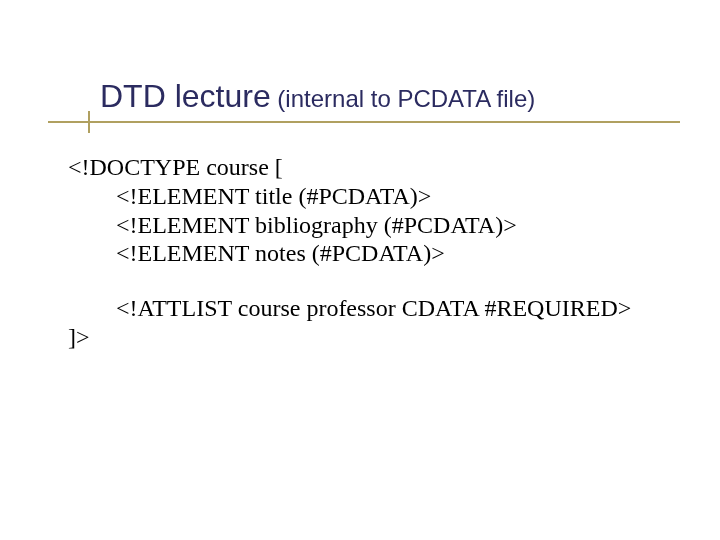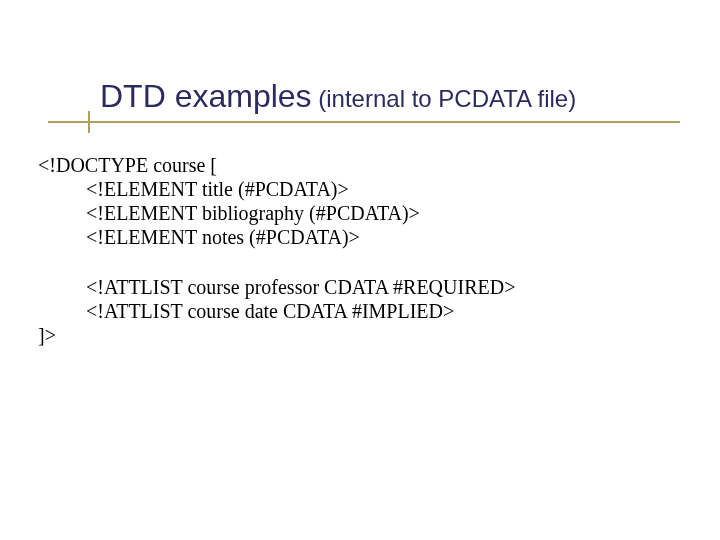--- a/index.html
+++ b/index.html
@@ -45,43 +45,42 @@
   .tick {
     position: absolute;
     left: 88px;
     bottom: -10px;
     width: 2px;
     height: 22px;
     background: #b0a060;
   }
   .content {
     padding-top: 30px;
-    padding-left: 38px;
+    padding-left: 68px;
     font-family: "Times New Roman", Times, serif;
-    font-size: 20px;
+    font-size: 24px;
     color: #000;
     line-height: 1.2;
   }
   .indent1 { padding-left: 48px; }
   .spacer { height: 26px; }
   .close-line { padding-left: 0; }
 </style>
 </head>
 <body>
 
 <div class="slide">
   <div class="title-area">
-    <span class="title-main">DTD examples</span><span class="title-sub"> (internal to PCDATA file)</span>
+    <span class="title-main">DTD lecture</span><span class="title-sub"> (internal to PCDATA file)</span>
     <div class="underline"></div>
     <div class="tick"></div>
   </div>
 
   <div class="content">
     <div>&lt;!DOCTYPE course [</div>
     <div class="indent1">&lt;!ELEMENT title (#PCDATA)&gt;</div>
     <div class="indent1">&lt;!ELEMENT bibliography (#PCDATA)&gt;</div>
     <div class="indent1">&lt;!ELEMENT notes (#PCDATA)&gt;</div>
     <div class="spacer"></div>
     <div class="indent1">&lt;!ATTLIST course professor CDATA #REQUIRED&gt;</div>
-    <div class="indent1">&lt;!ATTLIST course date CDATA #IMPLIED&gt;</div>
     <div class="close-line">]&gt;</div>
   </div>
 </div>
 
 </body></html>

